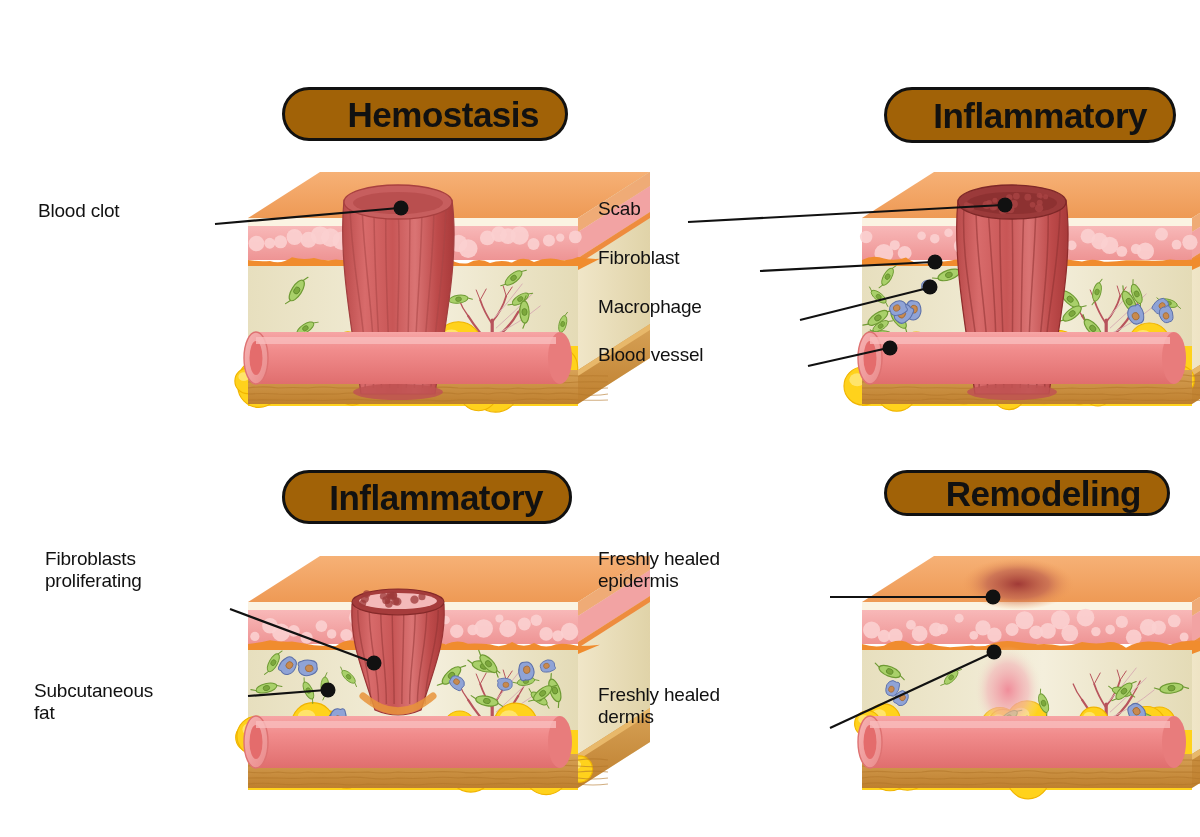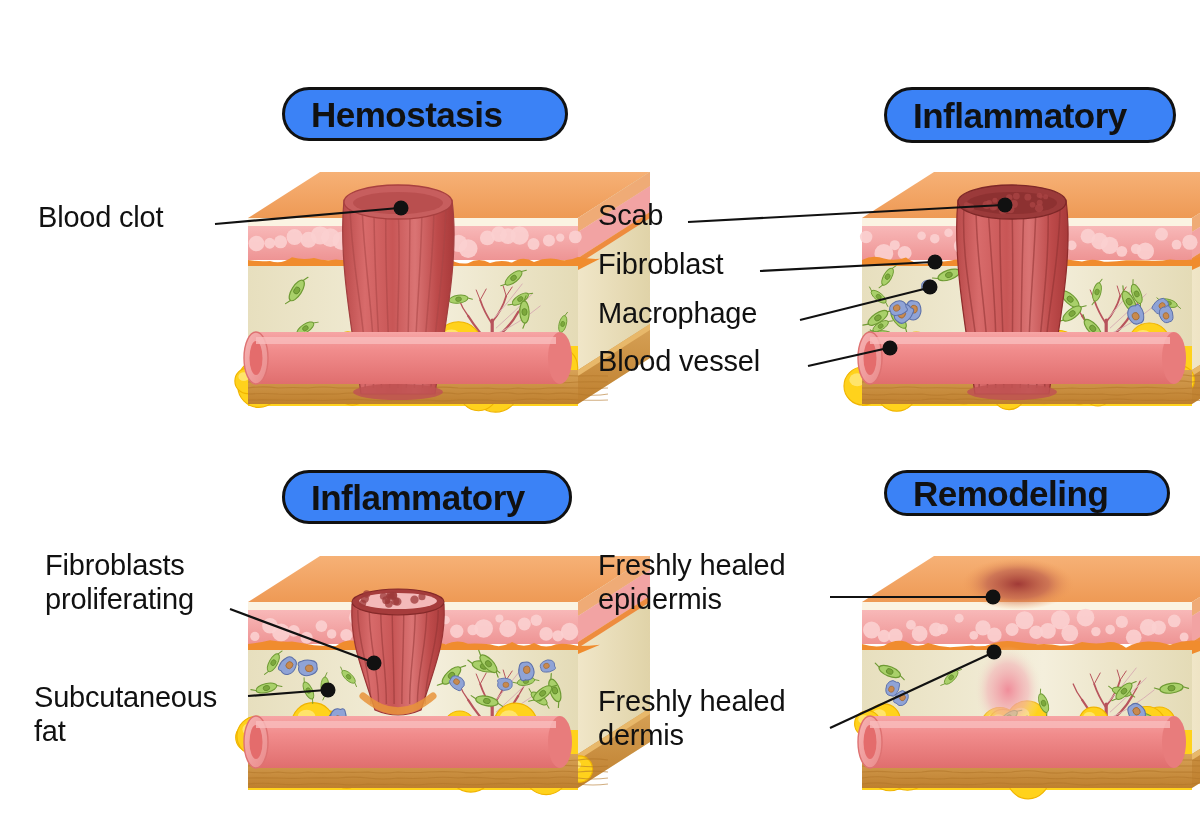--- a/index.html
+++ b/index.html
@@ -9,38 +9,38 @@
     font-family:"Liberation Sans", sans-serif;
     overflow:hidden;
     position:relative;
   }
   #stage{position:absolute;left:0;top:0;width:1200px;height:837px;}
 
   .badge{
     position:absolute;
     border:3px solid #111;
     border-radius:32px;
-    background:#3b82f6;
+    background:#a16207;
     height:54px;
-    display:flex;align-items:center;justify-content:flex-start;
+    display:flex;align-items:center;justify-content:flex-end;
     box-sizing:border-box;
     padding:0 26px;
   }
   .badge-text{
     font-size:35px;
     font-weight:700;
     letter-spacing:-0.5px;
     color:#111;
     white-space:nowrap;
     line-height:1;
   }
 
   .label{
     position:absolute;
-    font-size:29px;
+    font-size:19px;
     color:#111;
     line-height:1.18;
     white-space:pre-line;
     letter-spacing:-0.2px;
   }
 
   svg.art{position:absolute;left:0;top:0;overflow:visible;}
   svg.leaders{position:absolute;left:0;top:0;overflow:visible;pointer-events:none;}
 </style>
 </head>

